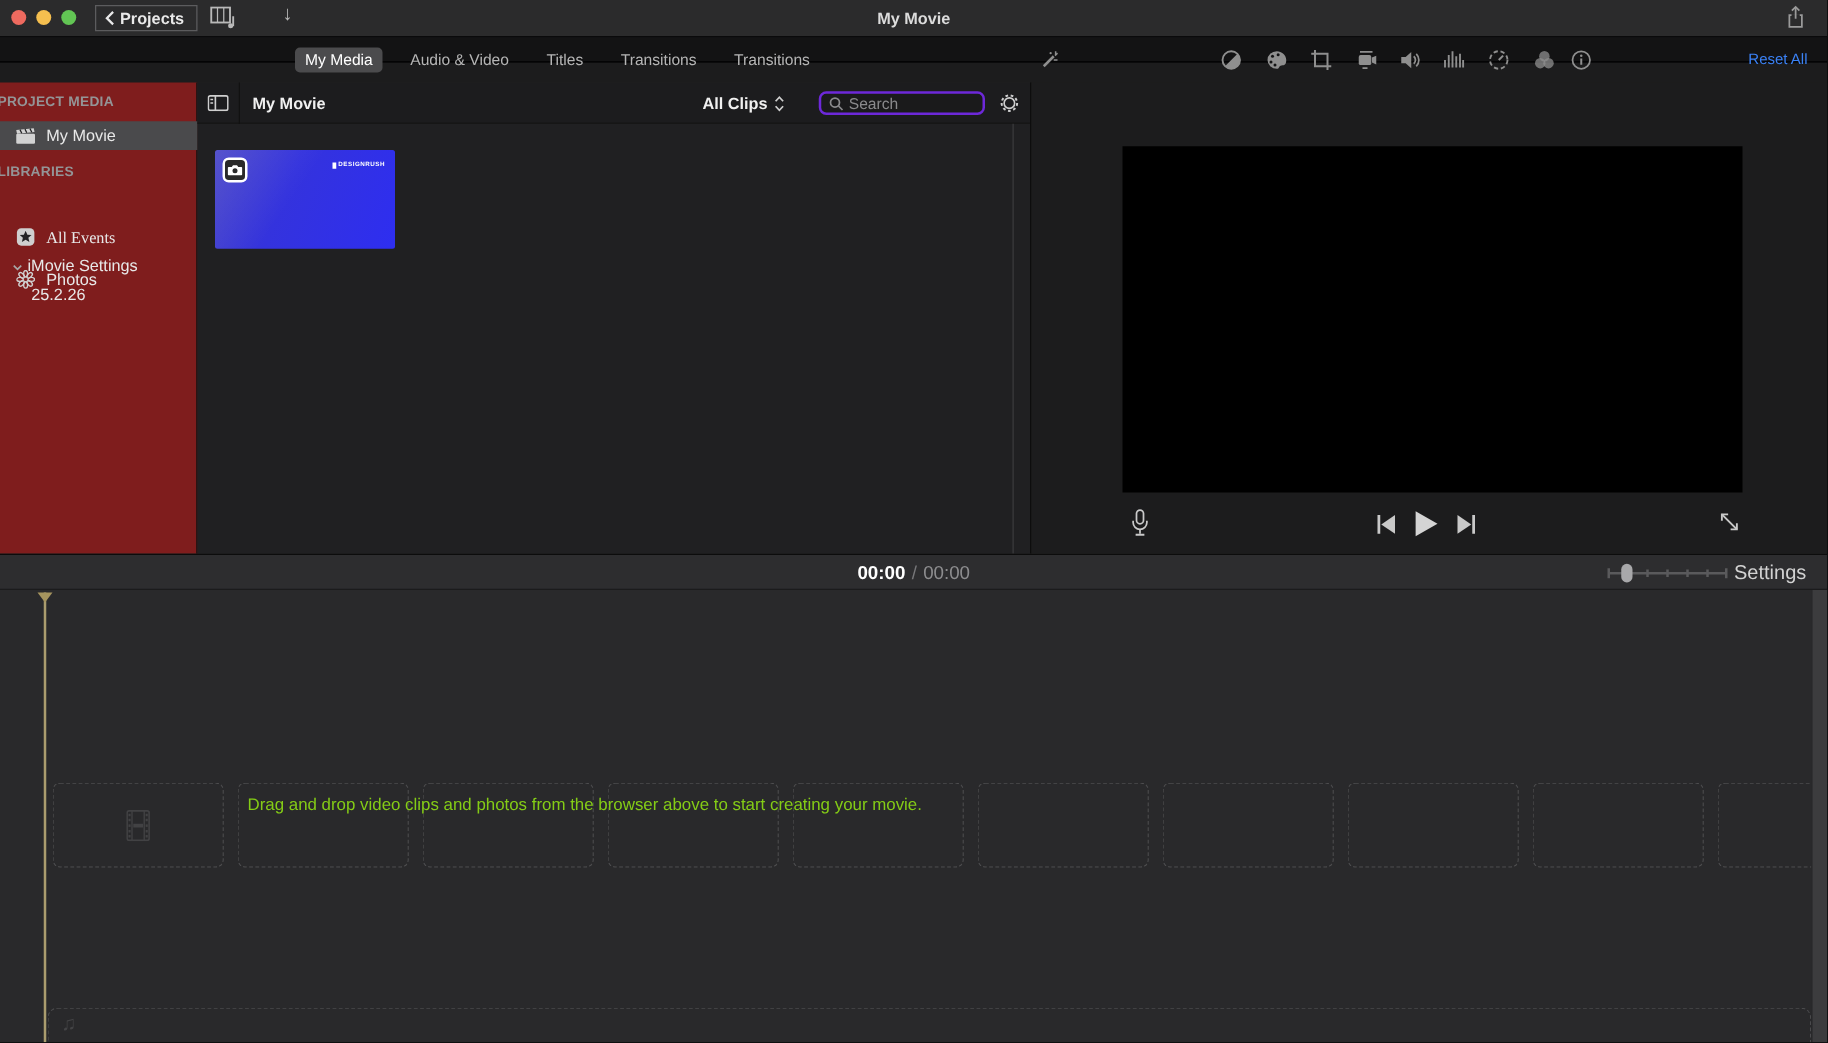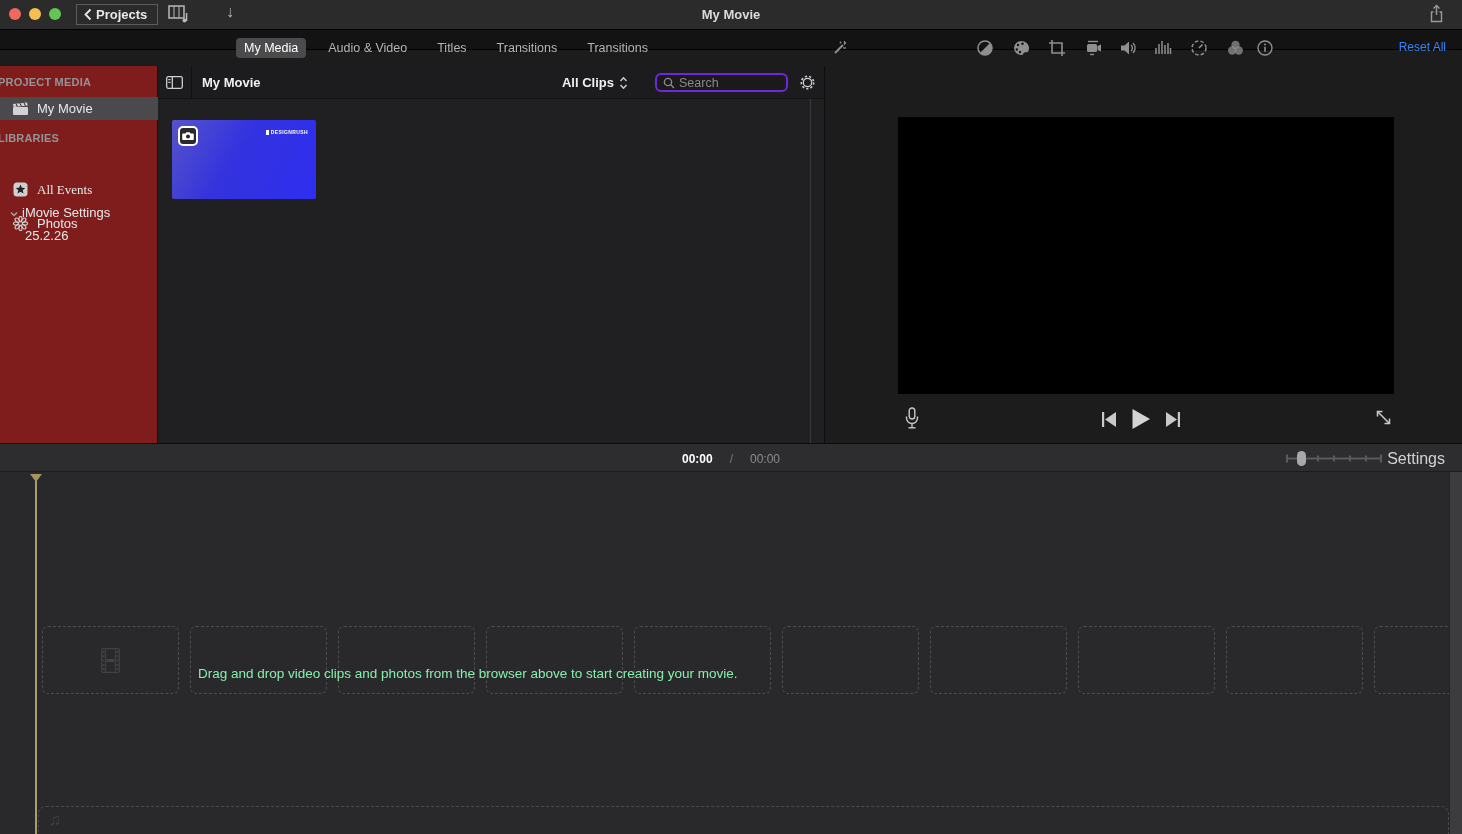--- a/index.html
+++ b/index.html
@@ -58,34 +58,34 @@
 
   
   .viewer { position:absolute; left:824px; top:66px; width:638px; height:377px; background:#1c1c1d; border-left:1px solid #0d0d0d; }
   .preview { position:absolute; left:73px; top:51px; width:496px; height:277px; background:#000; }
   .mic-btn { position:absolute; left:79px; top:341px; }
   .transport { position:absolute; left:276px; top:342px; display:flex; align-items:center; gap:14px; }
   .fs-btn { position:absolute; left:550px; top:343px; }
 
   
   .tl-toolbar { position:absolute; left:0; top:443px; width:1462px; height:29px; background:#2d2d2f; border-top:1px solid #0c0c0c; border-bottom:1px solid #1b1b1c; }
-  .time-display { position:absolute; left:0; right:0; top:0; height:29px; display:flex; align-items:center; justify-content:center; gap:17px; font-size:12px; }
+  .time-display { position:absolute; left:0; right:0; top:0; height:29px; display:flex; align-items:center; justify-content:center; gap:5px; font-size:15px; }
   .time-cur { color:#ffffff; font-weight:700; }
   .time-sep { color:#77777a; }
   .time-tot { color:#8c8c8e; }
   .zoom-slider { position:absolute; right:79px; top:6px; }
   .settings-btn { position:absolute; right:17px; top:0; height:29px; line-height:29px; color:#d2d2d2; font-size:16px; }
 
   
   .timeline { position:absolute; left:0; top:472px; width:1462px; height:362px; background:#29292b; overflow:hidden; }
   .playhead-line { position:absolute; left:35px; top:2px; width:2px; height:360px; background:rgba(193,176,122,.85); z-index:5; }
   .playhead-tri { position:absolute; left:30px; top:2px; width:0; height:0; border-left:6px solid transparent; border-right:6px solid transparent; border-top:8px solid #a5945e; z-index:6; }
   .clip-row { position:absolute; left:42px; top:154px; display:flex; gap:11px; }
   .clip-box { width:137px; height:68px; border:1px dashed #4d4d4f; border-radius:6px; flex:none; display:flex; align-items:center; justify-content:center; }
-  .drop-text { position:absolute; left:198px; top:168px; height:68px; line-height:68px; color:#86efac; font-size:13.5px; z-index:2; white-space:nowrap; }
+  .drop-text { position:absolute; left:198px; top:138px; height:68px; line-height:68px; color:#84cc16; font-size:13.5px; z-index:2; white-space:nowrap; }
   .audio-lane { position:absolute; left:38px; right:13px; top:334px; height:42px; border:1px dashed #4a4a4c; border-radius:8px; }
   .music-note { position:absolute; left:10px; top:4px; color:#434345; font-size:16px; }
   .tl-scrollbar { position:absolute; right:0; top:0; width:13px; height:362px; background:#3c3c3e; border-left:1px solid #242426; z-index:7; }
 </style>
 </head>
 <body>
 
 <div id="app">
 
   <div class="titlebar">

